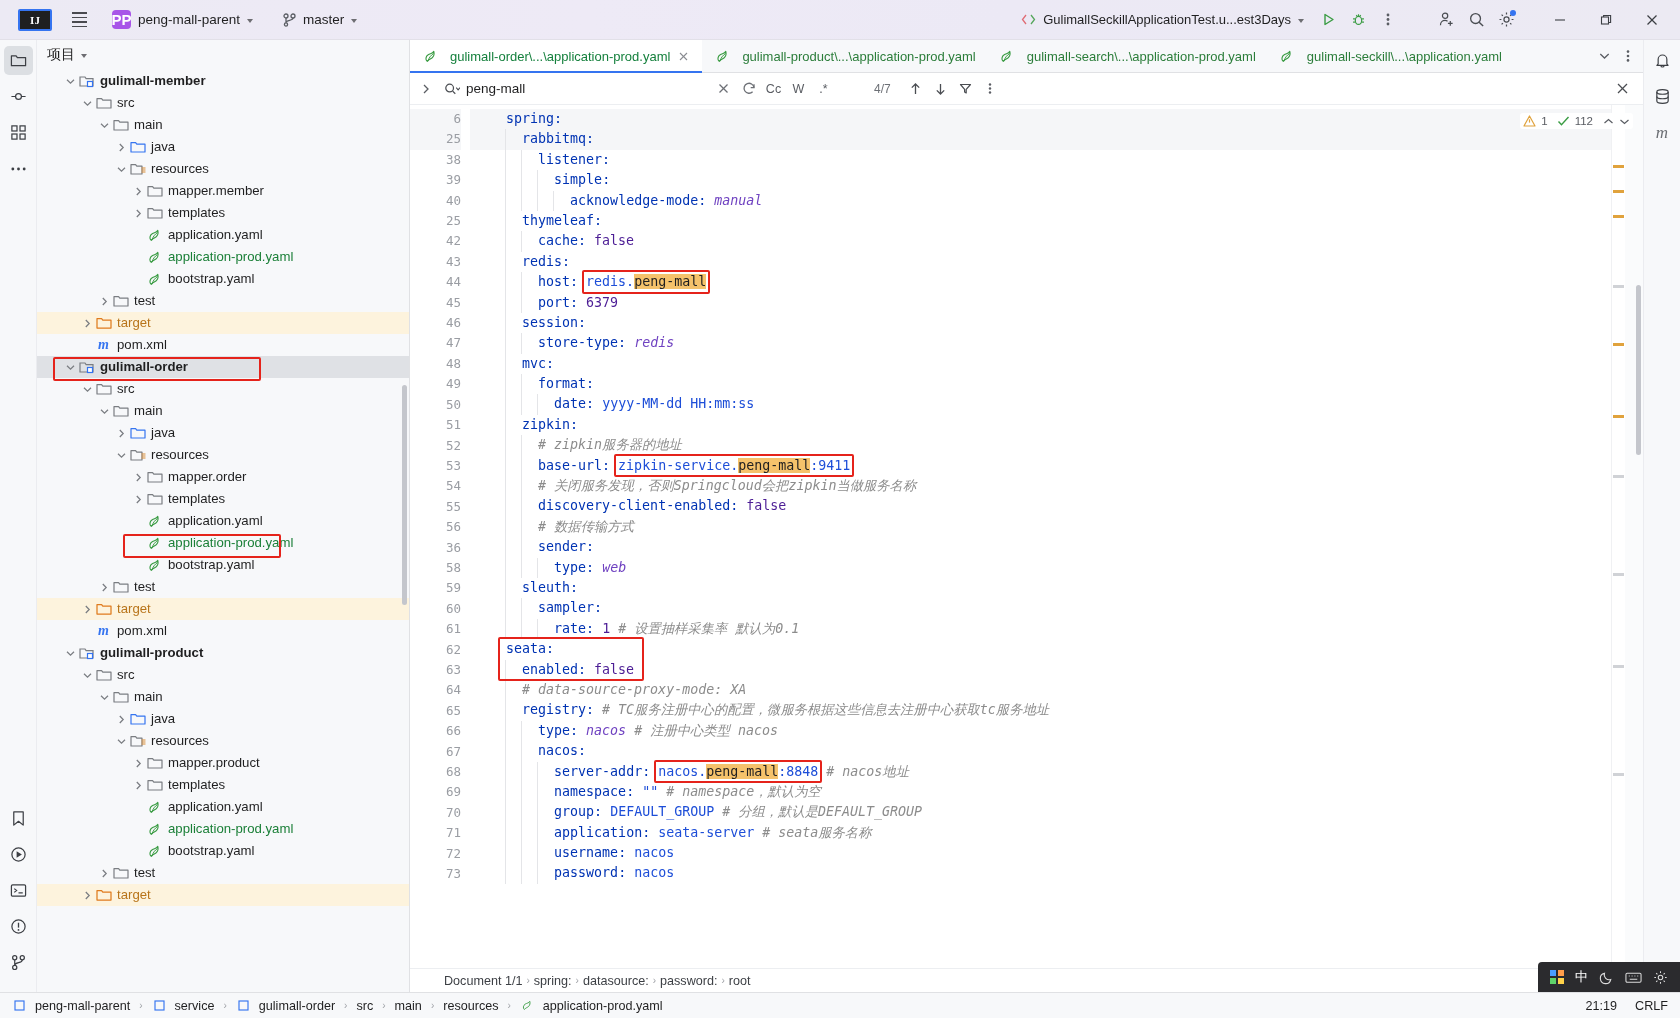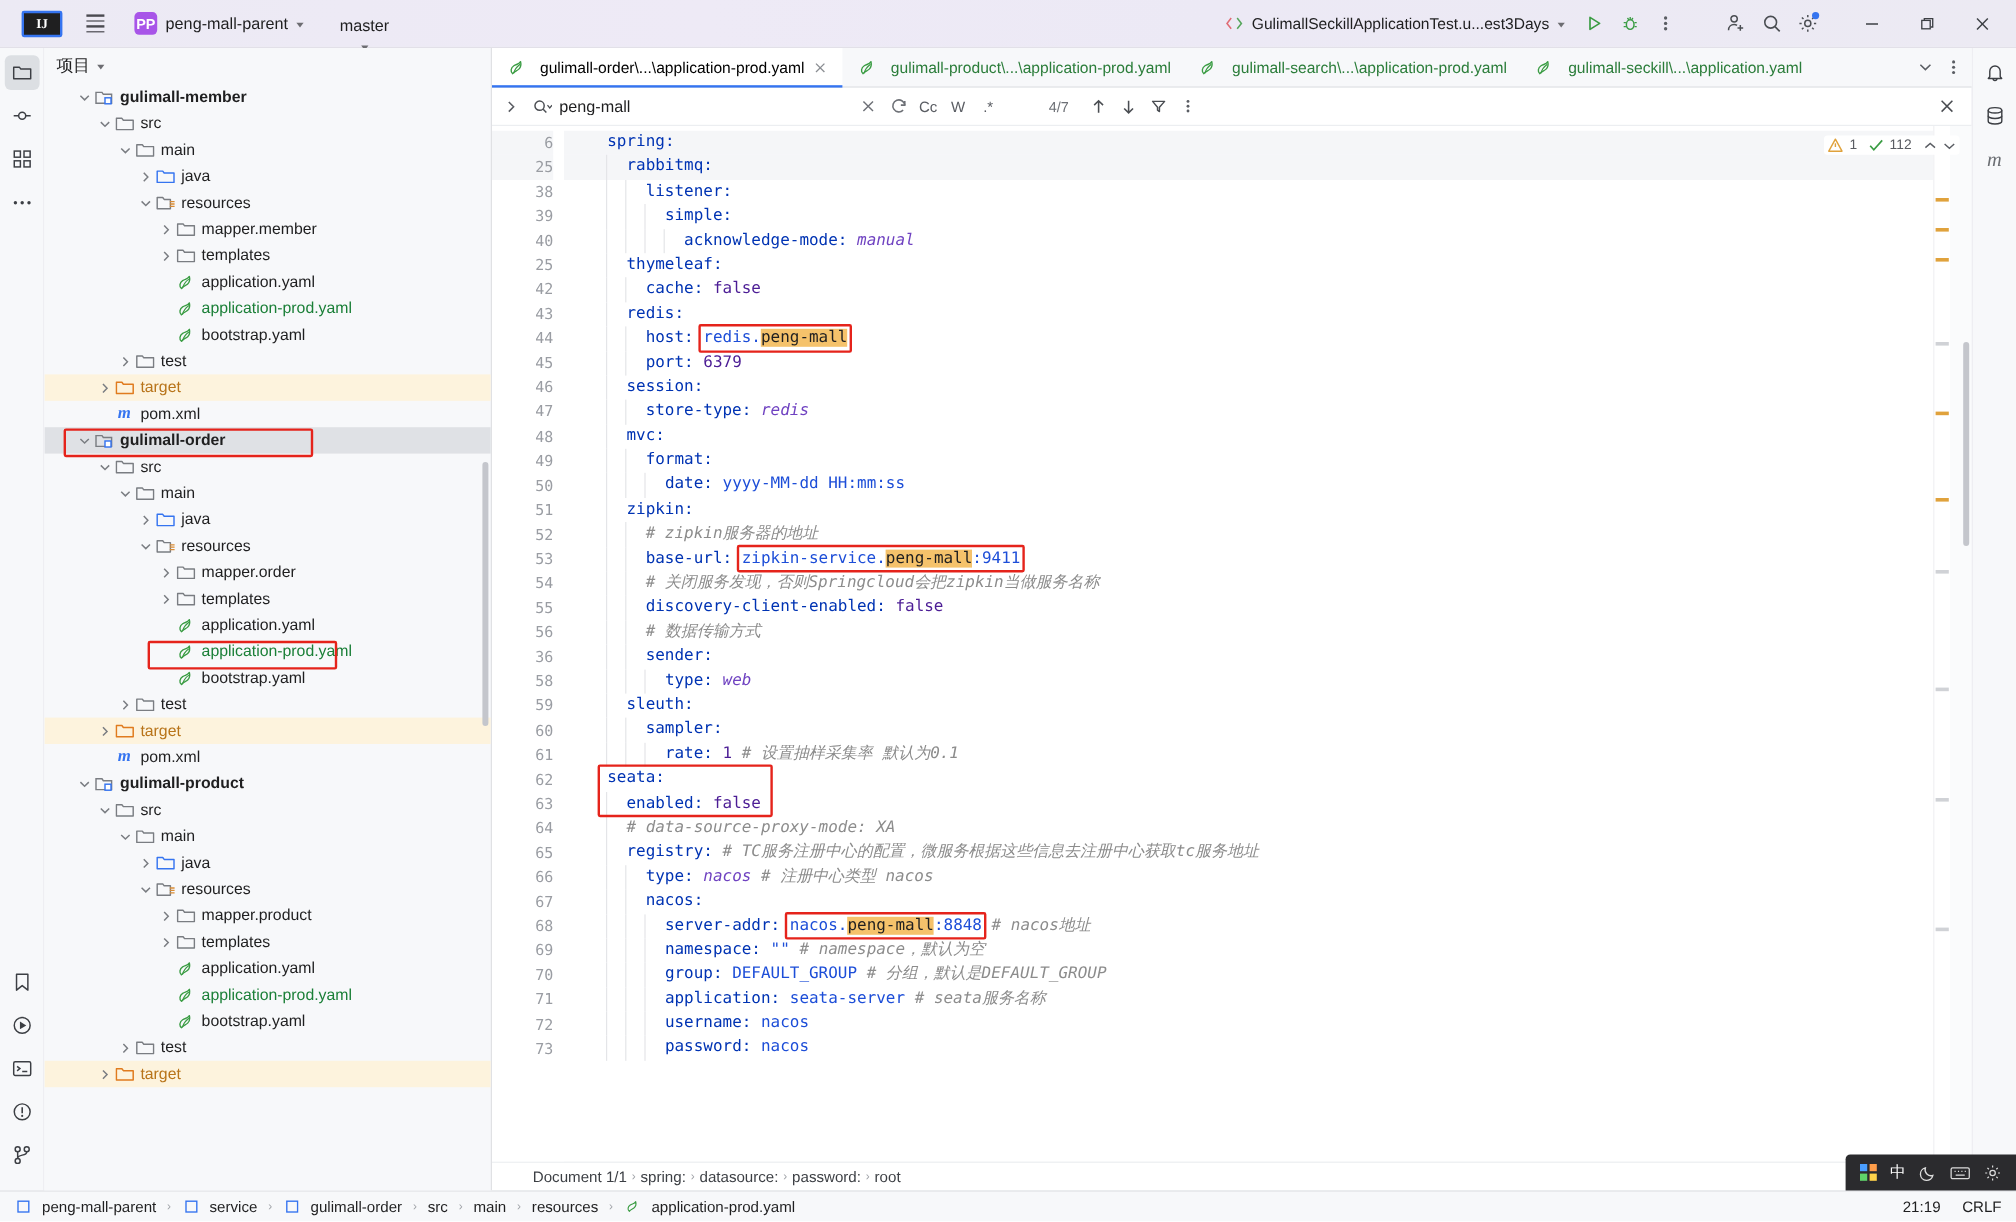--- a/index.html
+++ b/index.html
@@ -25,25 +25,25 @@
     color:#fff; font-size:11px; font-weight:bold;
     display:flex;align-items:center;justify-content:center; font-family:"Liberation Serif",serif;
   }
   .tb-burger { width:30px;height:30px;display:flex;flex-direction:column;justify-content:center;align-items:center;gap:3px;border-radius:4px; }
   .tb-burger i { display:block;width:15px;height:1.5px;background:#4a4a50; }
   .proj-chip {
     display:flex;align-items:center;gap:7px;height:26px;padding:0 8px;margin-left:8px;border-radius:5px;
   }
   .proj-badge {
     width:19px;height:19px;border-radius:4px;background:#a855e8;color:#fff;
-    font-size:12px;font-weight:bold;display:flex;align-items:center;justify-content:center;
+    font-size:15px;font-weight:bold;display:flex;align-items:center;justify-content:center;
   }
   .proj-name { font-size:13.5px;color:#1f1f20; }
   .caret { width:0;height:0;border-left:3.5px solid transparent;border-right:3.5px solid transparent;border-top:4px solid #6d6d72; margin-top:2px;}
-  .branch-chip { display:flex;align-items:center;gap:7px;height:26px;padding:0 8px;margin-left:12px;border-radius:5px;flex-direction:column; }
+  .branch-chip { display:flex;align-items:center;gap:7px;height:26px;padding:0 8px;margin-left:12px;border-radius:5px; }
   .tb-spacer { flex:1; }
   .runcfg { display:flex;align-items:center;gap:7px;height:26px;padding:0 8px;border-radius:5px; }
   .runcfg-label { font-size:13px; }
   .tb-icon { width:28px;height:28px;display:flex;align-items:center;justify-content:center;border-radius:5px;position:relative; }
   .tb-gap { width:26px; }
   .dot-blue { position:absolute;top:4px;right:4px;width:6px;height:6px;border-radius:50%;background:#3574f0; }
   .win-btn { width:44px;height:32px;display:flex;align-items:center;justify-content:center; }
 
   
   .main { flex:1; display:flex; min-height:0; }
@@ -81,21 +81,21 @@
   }
   .pp-scroll { position:absolute;right:2px;top:345px;width:5px;height:220px;background:#c4c6cc;border-radius:3px; }
 
   
   .editor-area { flex:1;display:flex;flex-direction:column;min-width:0;background:#fff; }
   .tabbar { height:33px;flex:0 0 33px;display:flex;align-items:stretch;background:#f7f8fa;border-bottom:1px solid #e0e1e4;position:relative; }
   .tab { display:flex;align-items:center;gap:6px;padding:0 11px;position:relative;max-width:320px; }
   .tab.active { background:#fff; }
   .tab.active:after { content:"";position:absolute;left:0;right:0;bottom:-1px;height:2.5px;background:#3574f0; }
   .tab-label { font-size:13px;color:#2b7d3a;white-space:nowrap;overflow:hidden;text-overflow:ellipsis; }
-  .tab.active .tab-label { color:#000000;text-align:right; }
+  .tab.active .tab-label { color:#15803d;text-align:right; }
   .tab-close { width:15px;height:15px;display:flex;align-items:center;justify-content:center;border-radius:3px;flex:0 0 15px; }
   .tabbar-right { margin-left:auto;display:flex;align-items:center;padding-right:4px;gap:1px; }
 
   
   .findbar { height:32px;flex:0 0 32px;background:#fff;display:flex;align-items:center;border-bottom:1px solid #eceef1;padding-left:4px;gap:0; }
   .fb-expand { width:24px;height:24px;display:flex;align-items:center;justify-content:center;border-radius:4px; }
   .fb-searchicon { width:28px;display:flex;align-items:center;justify-content:center; }
   .fb-input-wrap { width:245px;display:flex;align-items:center;height:24px; }
   .fb-input { border:none;outline:none;font-family:"Liberation Sans",sans-serif;font-size:13.5px;width:100%;background:transparent;color:#1f1f20; }
   .fb-btn { width:23px;height:23px;display:flex;align-items:center;justify-content:center;border-radius:4px;font-size:12.5px;color:#5a5d63;margin:0 1px; }

